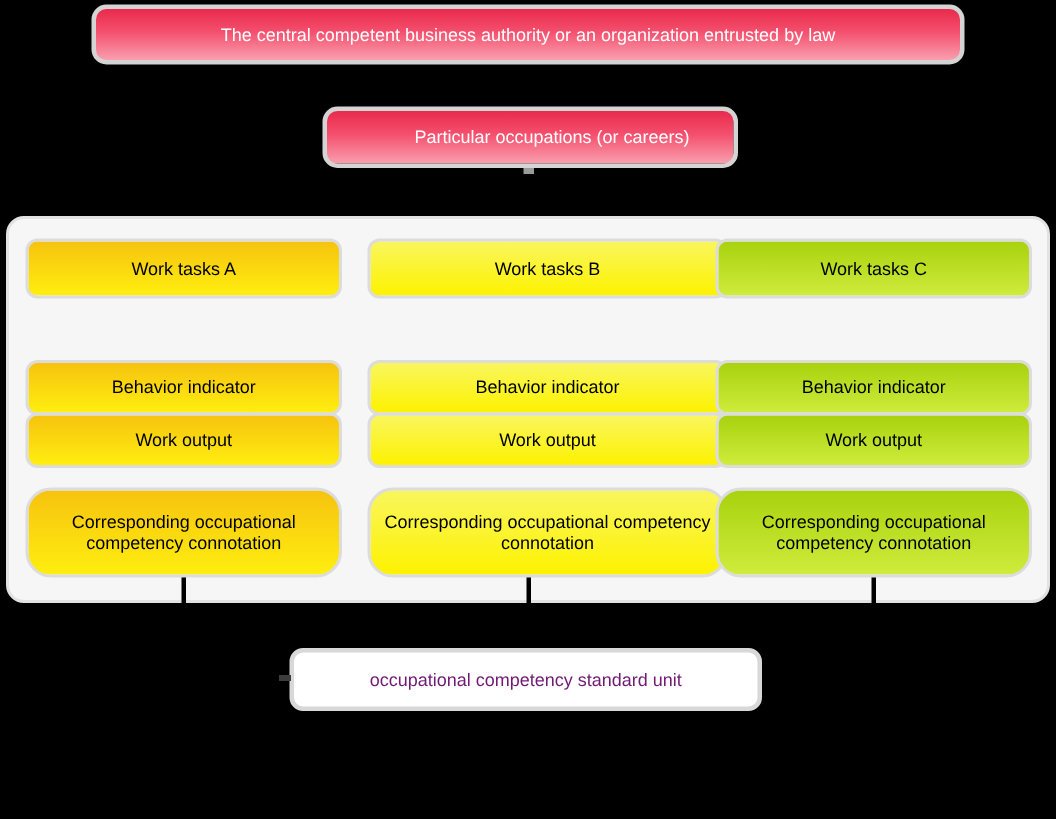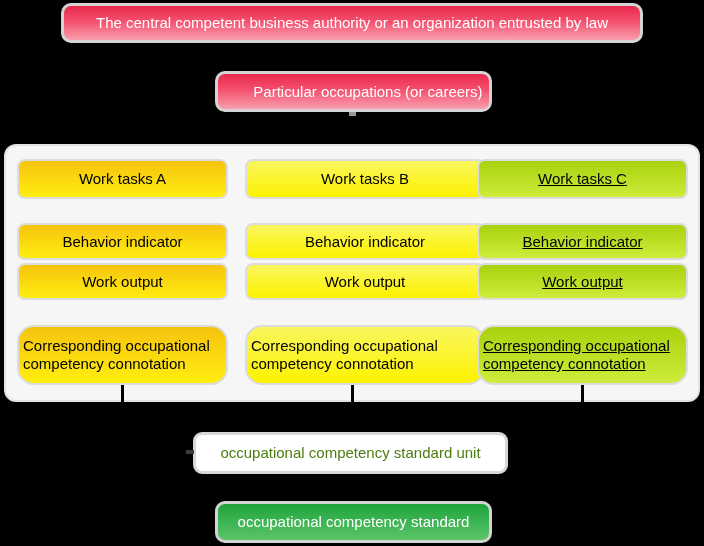--- a/index.html
+++ b/index.html
@@ -2,44 +2,44 @@
 <html><head>
 <meta charset="utf-8">
 <style>
   html,body{margin:0;padding:0;background:#000;}
   #stage{
     position:relative;width:704px;height:546px;background:#000;overflow:hidden;
     font-family:"Liberation Sans","DejaVu Sans",sans-serif;
   }
   .box{
     position:absolute;display:flex;align-items:center;justify-content:center;
-    text-align:left;box-sizing:border-box;font-size:15px;line-height:1.2;
+    text-align:center;box-sizing:border-box;font-size:12px;line-height:1.2;
   }
   
   .pill{border:3px solid #d4d4d4;border-radius:10px;}
   .pink{background:linear-gradient(180deg,#e92a4d 0%,#f4506e 45%,#f99fae 100%);color:#fff;}
   .green{background:linear-gradient(180deg,#1fa33a 0%,#3db554 50%,#5cc368 100%);color:#fff;}
-  .white-box{background:#ffffff;color:#4d7c0f;border:3px solid #d8d8d8;border-radius:9px;}
+  .white-box{background:#ffffff;color:#701a75;border:3px solid #d8d8d8;border-radius:9px;}
   
   .panel{
     position:absolute;left:4px;top:144px;width:696px;height:258px;
     background:#f6f6f6;border:2px solid #e2e2e2;border-radius:12px;box-sizing:border-box;z-index:0;
   }
   
   .gridbox{border:2px solid #dcdcdc;border-radius:8px;color:#000;z-index:2;padding:4px 4px;}
   .col-a{background:linear-gradient(180deg,#f6c30f 0%,#ffee0f 100%);}
   .col-b{background:linear-gradient(180deg,#f9f65e 0%,#fdf200 100%);}
   .col-c{background:linear-gradient(180deg,#a9d20e 0%,#ceec3c 100%);}
   
   .cA{left:17px;width:211px;}
   .cB{left:245px;width:240px;}
-  .cC{left:477px;width:211px;text-decoration:underline;}
+  .cC{left:477px;width:211px;}
   .r1{top:159px;height:40px;}
-  .r2{top:223px;height:37px;}
-  .r3{top:263px;height:37px;}
+  .r2{top:240px;height:37px;}
+  .r3{top:275px;height:37px;}
   .r4{top:325px;height:60px;border-radius:17px;}
   
   .vline{position:absolute;width:3px;background:#000;top:384px;height:68px;z-index:1;}
   .hline{position:absolute;height:3px;background:#000;top:450px;left:121px;width:463px;z-index:1;}
   .tick{position:absolute;z-index:3;}
   .standalone{z-index:2;}
 </style>
 </head>
 <body>
 
@@ -100,17 +100,14 @@
   <div class="vline" style="left:351px;"></div>
   <div class="vline" style="left:581px;"></div>
   <div class="hline"></div>
 
   <div class="box white-box standalone" style="left:193px;top:432px;width:315px;height:42px;">
     <span>occupational competency standard unit</span>
   </div>
 
   <div class="tick" style="left:186px;top:450px;width:8px;height:4px;background:#3c3c3c;"></div>
 
-  <div class="box pill green standalone" style="left:215px;top:501px;width:277px;height:42px;">
-    <span>occupational competency standard</span>
-  </div>
 
 </div>
 
 </body></html>

